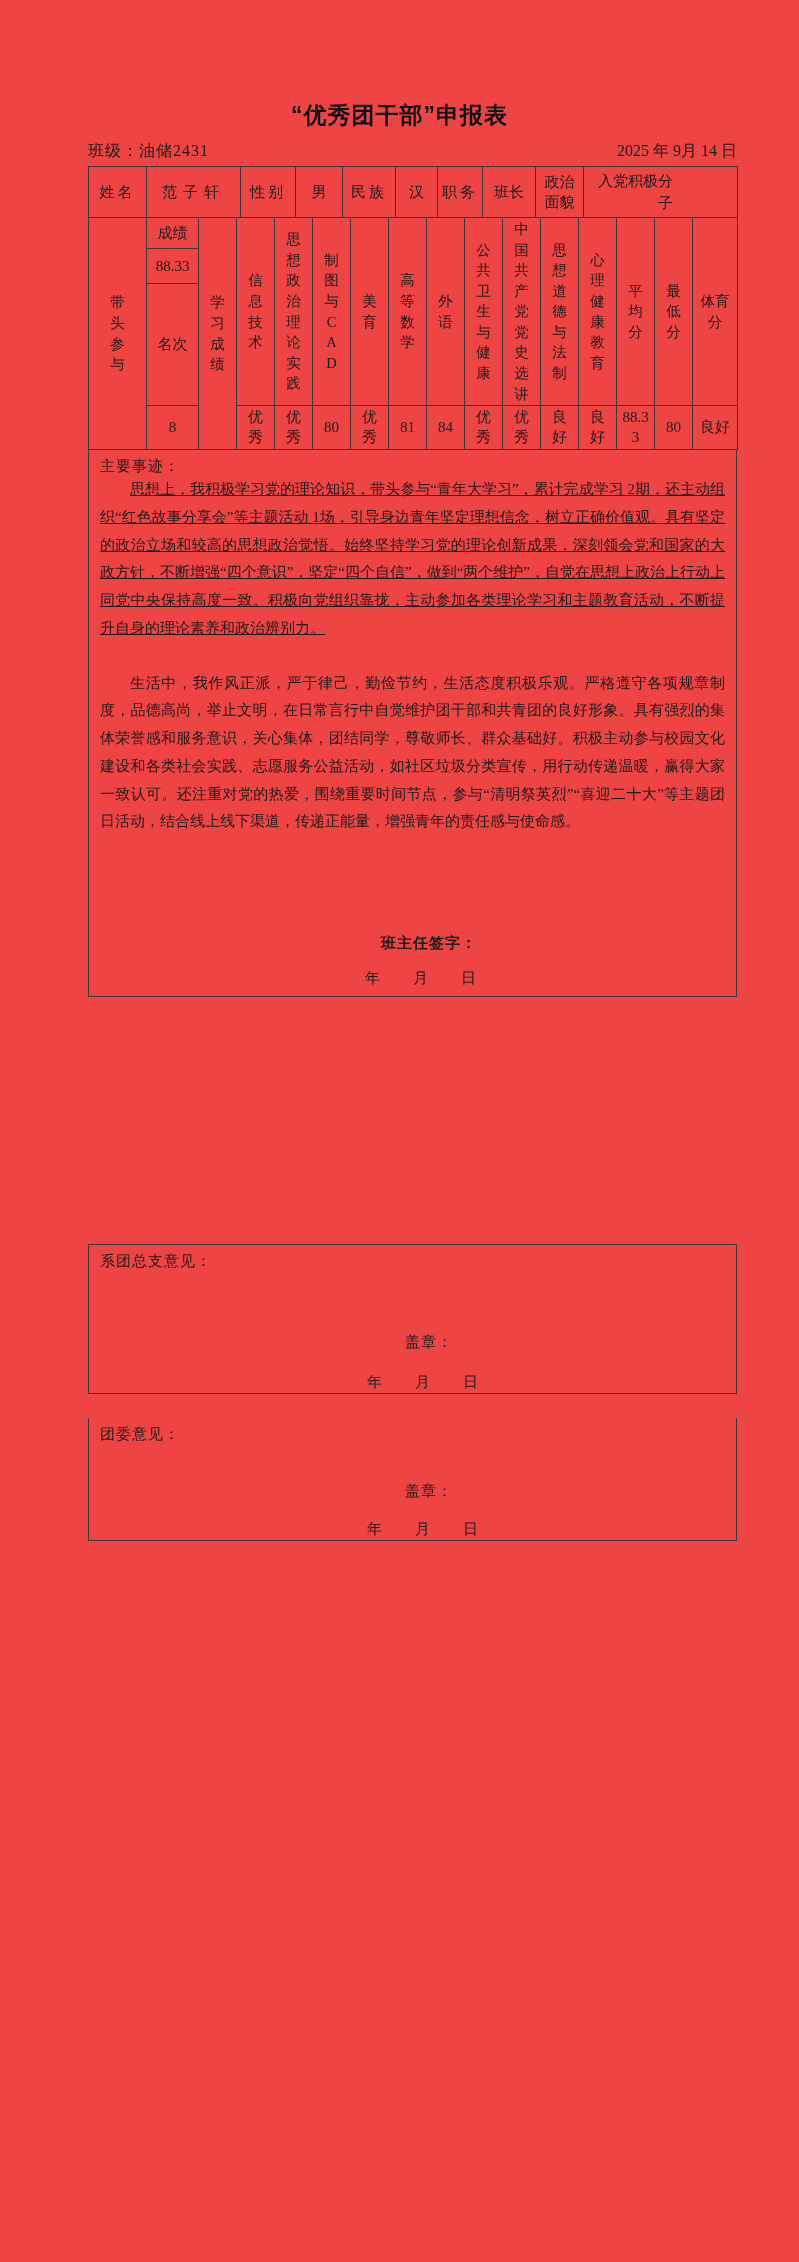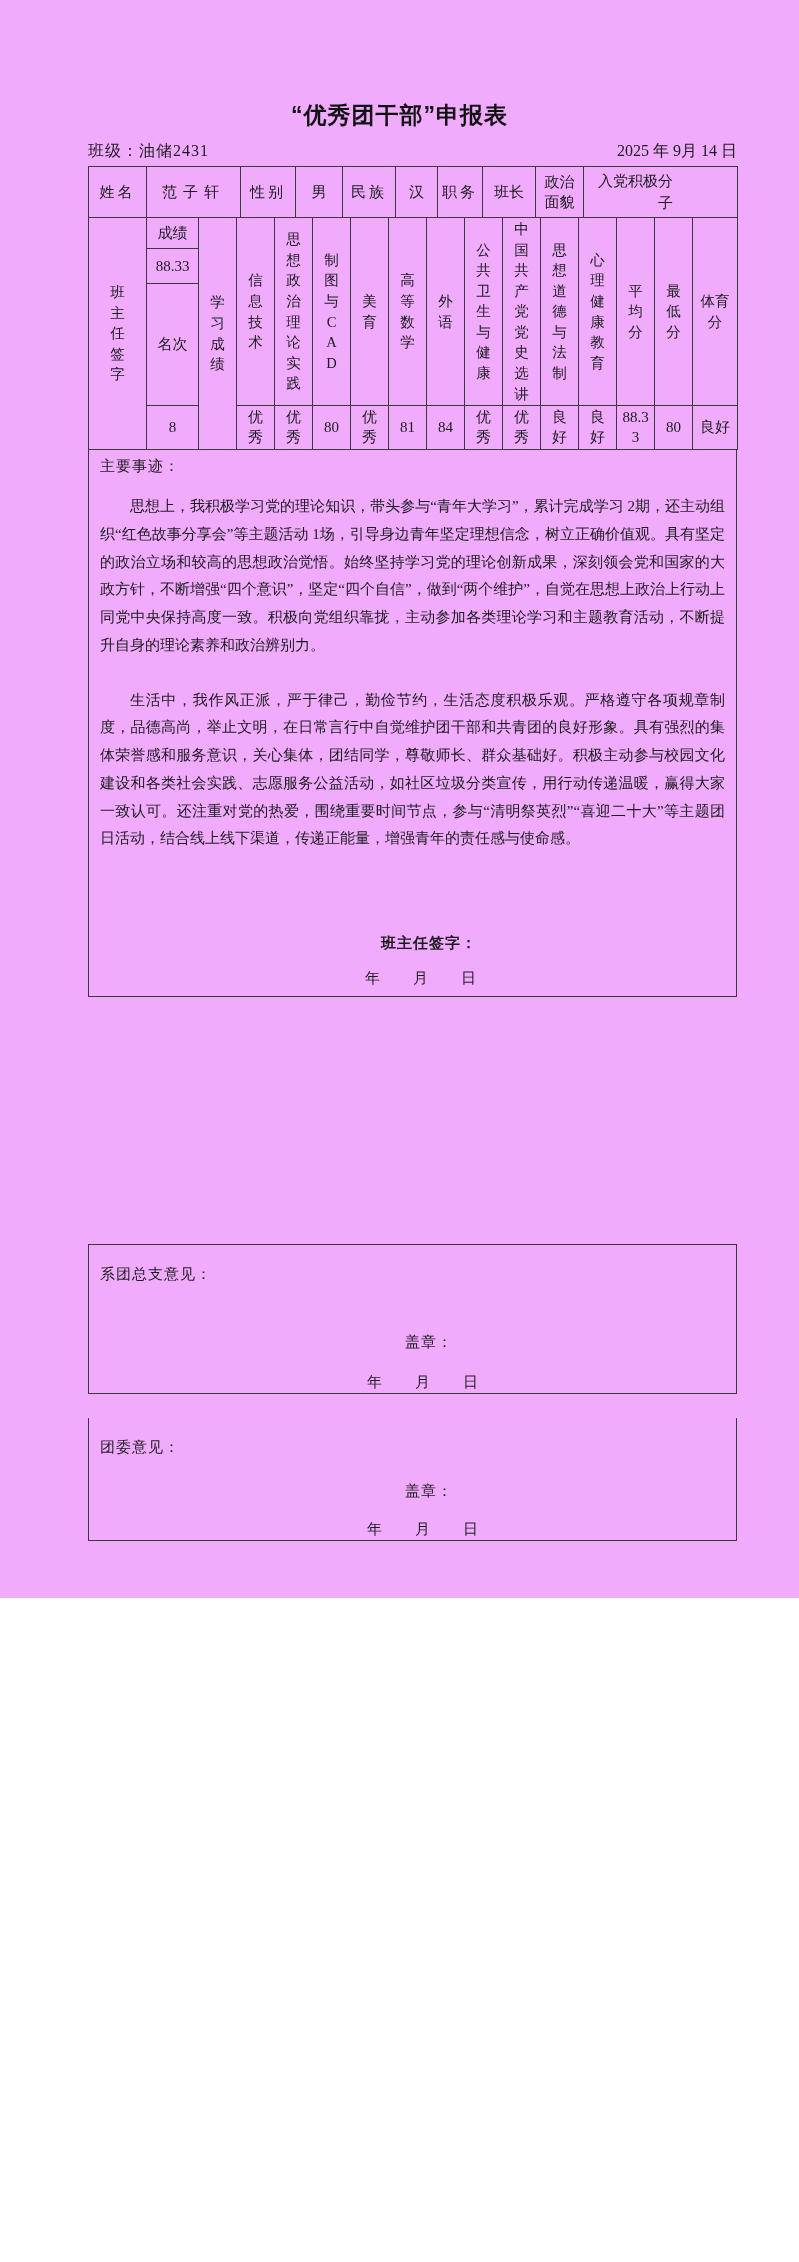--- a/index.html
+++ b/index.html
@@ -1,17 +1,17 @@
 <!DOCTYPE html>
 <html><head>
 <meta charset="utf-8">
 <style>
   html,body{margin:0;padding:0;background:#ffffff;}
   .sheet{
-    width:799px;height:1598px;background:#f0abfc;position:relative;overflow:hidden;
+    width:799px;height:2262px;background:#ef4444;position:relative;overflow:hidden;
     font-family:"Liberation Serif","DejaVu Serif",serif;color:#1b1b1b;
   }
   .title{
     padding-top:100px;text-align:center;
     font-family:"Liberation Sans","DejaVu Sans",sans-serif;
     font-weight:700;font-size:23px;letter-spacing:1px;color:#111;
   }
   .meta{
     width:649px;margin:10px 0 4px 88px;display:flex;justify-content:space-between;
     font-size:16px;align-items:flex-end;
@@ -39,27 +39,27 @@
   }
   .vh.wide span{width:2.3em;}
   .v2 span{display:inline-block;width:1.2em;word-break:break-all;line-height:1.3;}
   .avgv span{display:inline-block;width:2.2em;word-break:break-all;line-height:1.3;}
   .deeds{
     width:649px;height:547px;margin-left:88px;border:1px solid #3a3a3a;border-top:none;
     box-sizing:border-box;position:relative;padding:7px 11px;
   }
   .deeds-label{font-size:15px;text-align:left;letter-spacing:1px;}
   .deeds p{margin:0;text-indent:2em;font-size:15px;line-height:1.85;text-align:justify;}
-  .deeds p.p1{margin-top:17px;}
+  .deeds p.p1{margin-top:0;text-decoration:underline;}
   .deeds p + p{margin-top:27px;}
   .sign{position:absolute;left:292px;top:484px;font-size:15px;letter-spacing:1px;font-weight:bold;}
   .deeds-date{position:absolute;left:276px;top:519px;font-size:15px;letter-spacing:1px;}
   .op-box{
     width:649px;margin-left:88px;border:1px solid #3a3a3a;box-sizing:border-box;
-    position:relative;padding:20px 11px;font-size:15px;
+    position:relative;padding:7px 11px;font-size:15px;
   }
   .op-box .op-label{text-align:left;letter-spacing:1px;}
   .op-box.first{margin-top:247px;height:150px;}
   .op-box.second{height:123px;border-top:none;margin-top:24px;}
   .op-seal{position:absolute;left:316px;letter-spacing:1px;}
   .op-date{position:absolute;left:278px;letter-spacing:1px;}
   .first .op-seal{top:88px;}
   .first .op-date{top:128px;}
   .second .op-seal{top:64px;}
   .second .op-date{top:102px;}
@@ -121,21 +121,21 @@
         <col style="width:38px">
         <col style="width:38px">
         <col style="width:38px">
       <col style="width:38px">
         <col style="width:38px">
         <col style="width:38px">
         <col style="width:45px">
     </colgroup>
     <tbody>
         <tr class="r1">
-      <td class="vh" rowspan="4"><span>班主任签字</span></td>
+      <td class="vh" rowspan="4"><span>带头参与</span></td>
       <td>成绩</td>
       <td class="vh" rowspan="4"><span>学习成绩</span></td>
       <td class="vh" rowspan="3"><span>信息技术</span></td>
       <td class="vh" rowspan="3"><span>思想政治理论实践</span></td>
       <td class="vh" rowspan="3"><span>制图与CAD</span></td>
       <td class="vh" rowspan="3"><span>美育</span></td>
       <td class="vh" rowspan="3"><span>高等数学</span></td>
       <td class="vh" rowspan="3"><span>外语</span></td>
       <td class="vh" rowspan="3"><span>公共卫生与健康</span></td>
       <td class="vh" rowspan="3"><span>中国共产党党史选讲</span></td>

